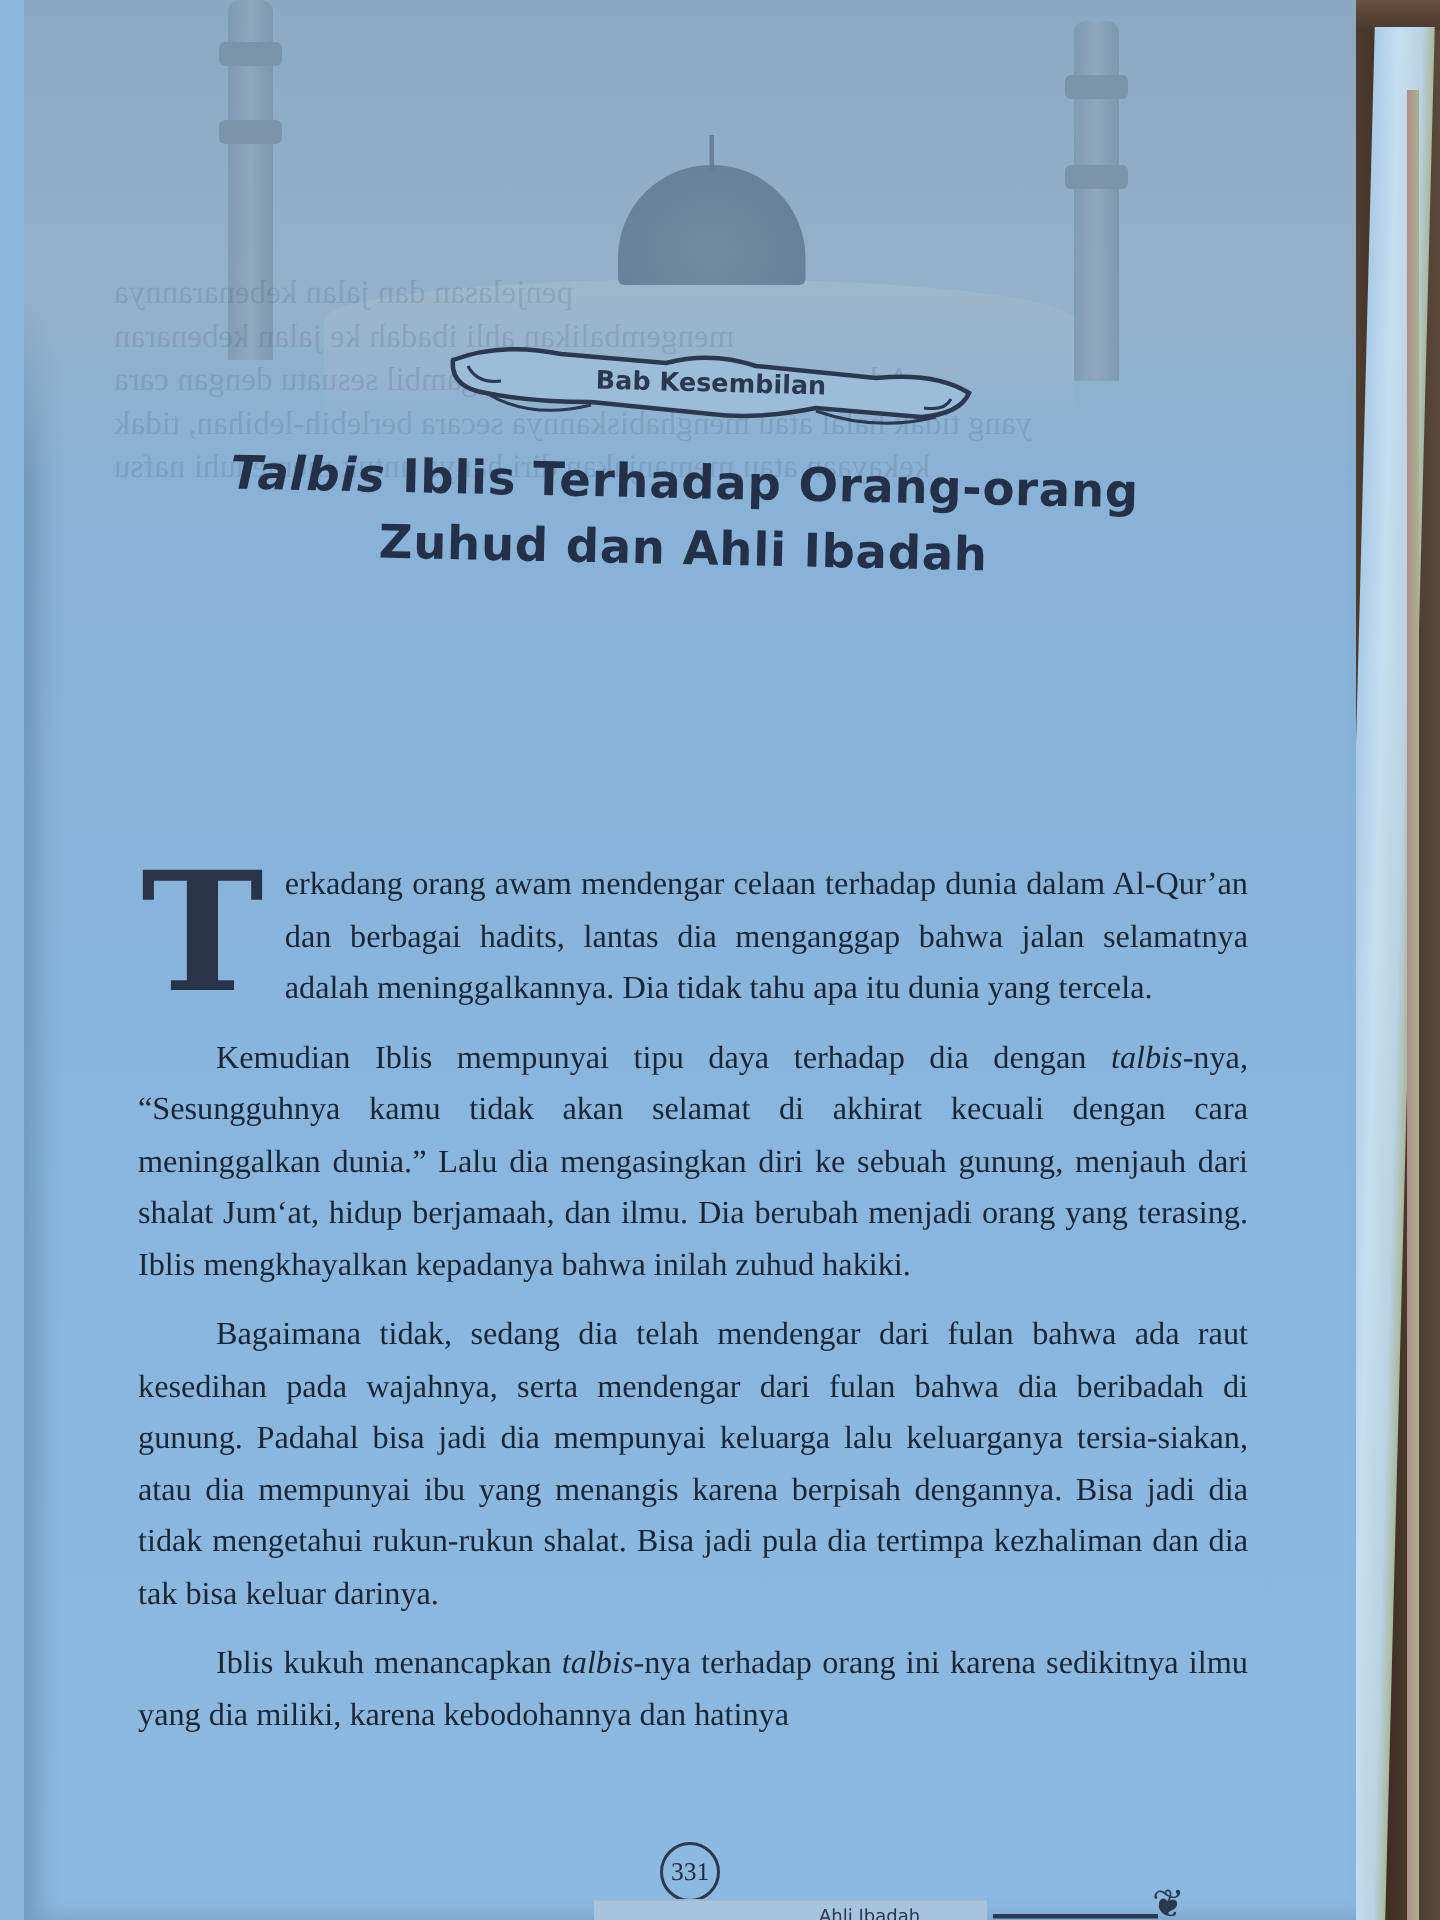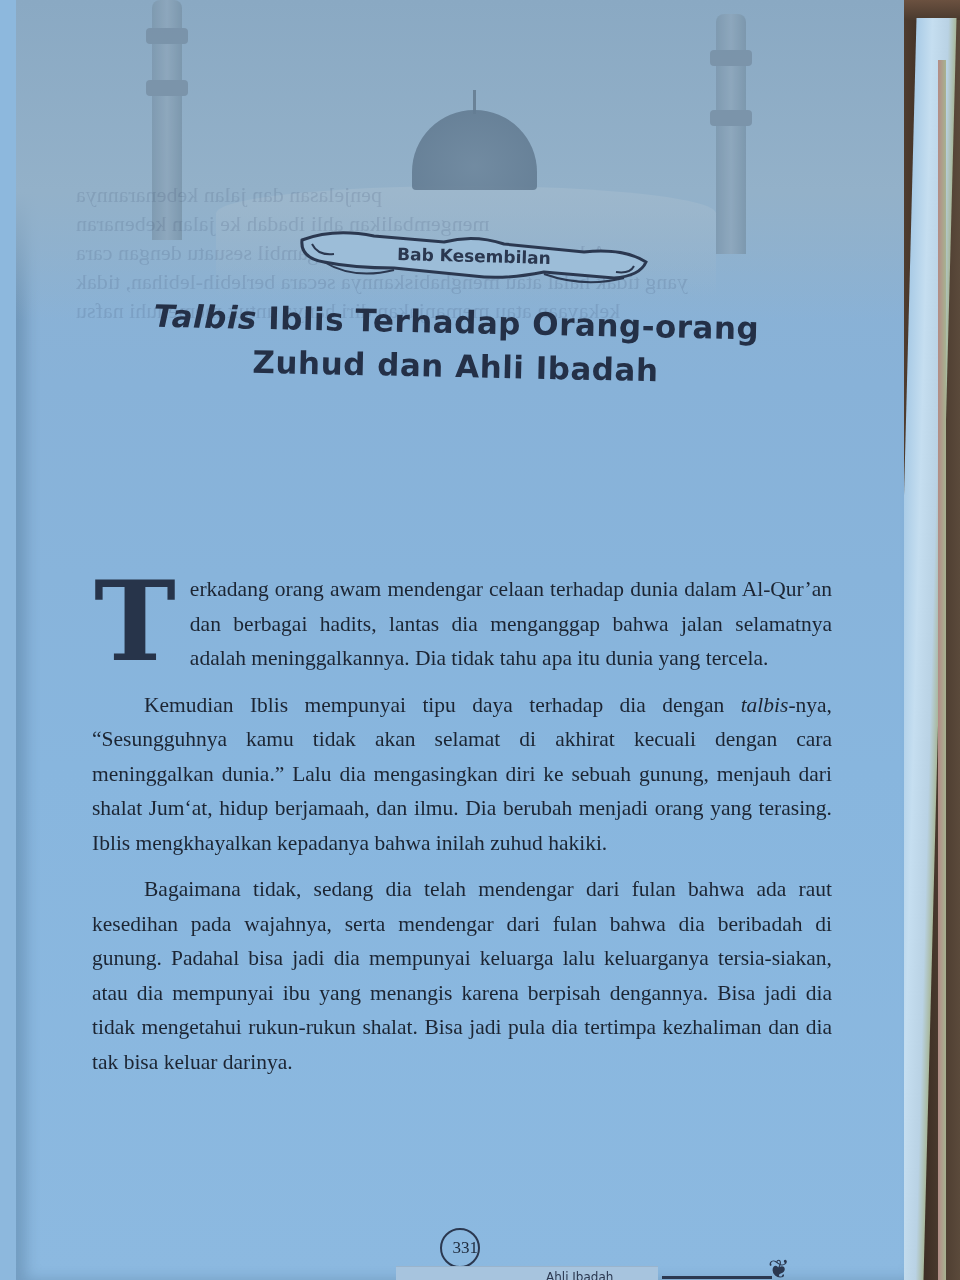--- a/index.html
+++ b/index.html
@@ -86,21 +86,21 @@
   .dropcap {
     float: left; font-family: "DejaVu Serif", serif; font-weight: bold; font-size: 110px;
     line-height: 92px; height: 100px; margin: 4px 14px 0 2px; color: #27344a;
   }
   .body-text em { font-style: italic; }
   .footer {
     position: absolute; left: 380px; top: 1224px; width: 440px; height: 56px;
   }
   .page-num {
     position: absolute; left: 44px; top: 4px; width: 36px; height: 36px; border: 2px solid #2b3850;
-    border-radius: 50%; text-align: right; line-height: 36px; font-size: 17px; color: #1e2a3c;
+    border-radius: 50%; text-align: center; line-height: 36px; font-size: 17px; color: #1e2a3c;
   }
   .footer-band {
     position: absolute; left: 0px; top: 42px; width: 262px; height: 18px;
     background: #a7c4de; border-top: 1px solid #9ab4cc;
   }
   .footer-label {
     position: absolute; left: 150px; top: 46px; font-family: "DejaVu Sans", sans-serif;
     font-size: 12px; color: #2b3850;
   }
   .footer-rule {
@@ -155,20 +155,23 @@
   </div>
 
   <div class="body-text">
     <p class="first">
       <span class="dropcap">T</span><span>erkadang orang awam mendengar celaan terhadap dunia dalam Al-Qur’an dan berbagai hadits, lantas dia menganggap bahwa jalan selamatnya adalah meninggalkannya. Dia tidak tahu apa itu dunia yang tercela.</span>
     </p>
     <p>
       <span>Kemudian Iblis mempunyai tipu daya terhadap dia dengan </span><em>talbis</em><span>-nya, “Sesungguhnya kamu tidak akan selamat di akhirat kecuali dengan cara meninggalkan dunia.” Lalu dia mengasingkan diri ke sebuah gunung, menjauh dari shalat Jum‘at, hidup berjamaah, dan ilmu. Dia berubah menjadi orang yang terasing. Iblis mengkhayalkan kepadanya bahwa inilah zuhud hakiki.</span>
     </p>
     <p>Bagaimana tidak, sedang dia telah mendengar dari fulan bahwa ada raut kesedihan pada wajahnya, serta mendengar dari fulan bahwa dia beribadah di gunung. Padahal bisa jadi dia mempunyai keluarga lalu keluarganya tersia-siakan, atau dia mempunyai ibu yang menangis karena berpisah dengannya. Bisa jadi dia tidak mengetahui rukun-rukun shalat. Bisa jadi pula dia tertimpa kezhaliman dan dia tak bisa keluar darinya.</p>
+    <p>
+      <span>Iblis kukuh menancapkan </span><em>talbis</em><span>-nya terhadap orang ini karena sedikitnya ilmu yang dia miliki, karena kebodohannya dan hatinya</span>
+    </p>
   </div>
 
   <div class="footer">
     <div class="page-num">331</div>
     <div class="footer-band"></div>
     <div class="footer-label">Ahli Ibadah</div>
     <div class="footer-rule"></div>
     <div class="footer-ornament">❦</div>
   </div>
 </div>

